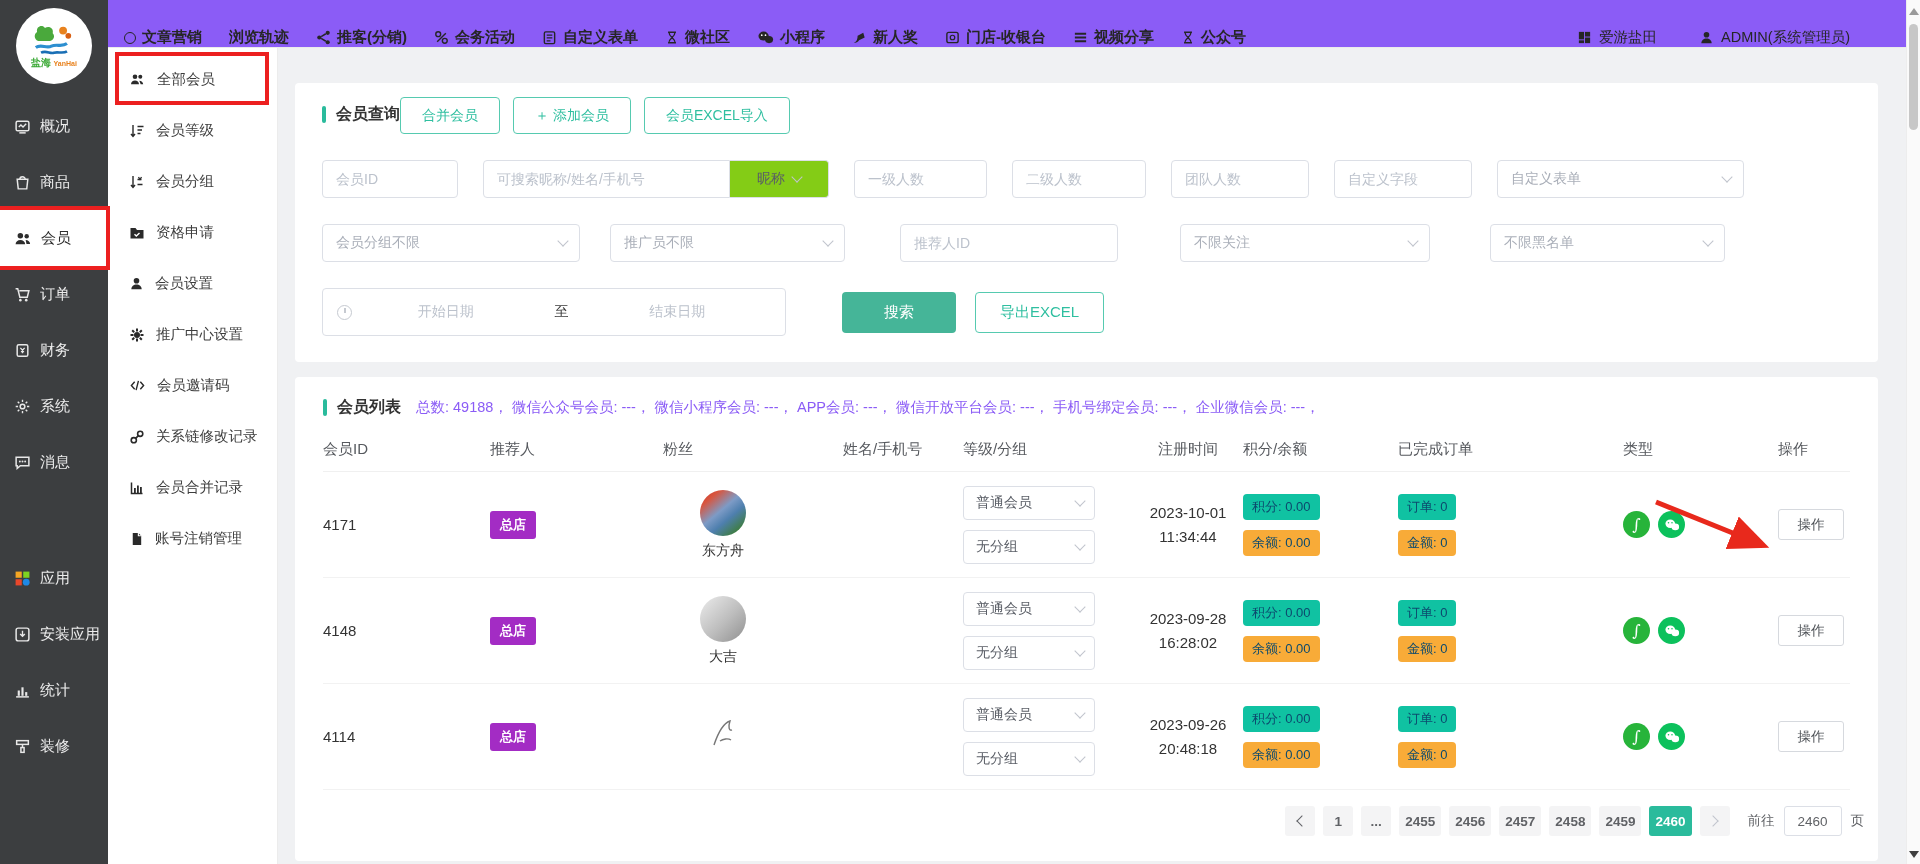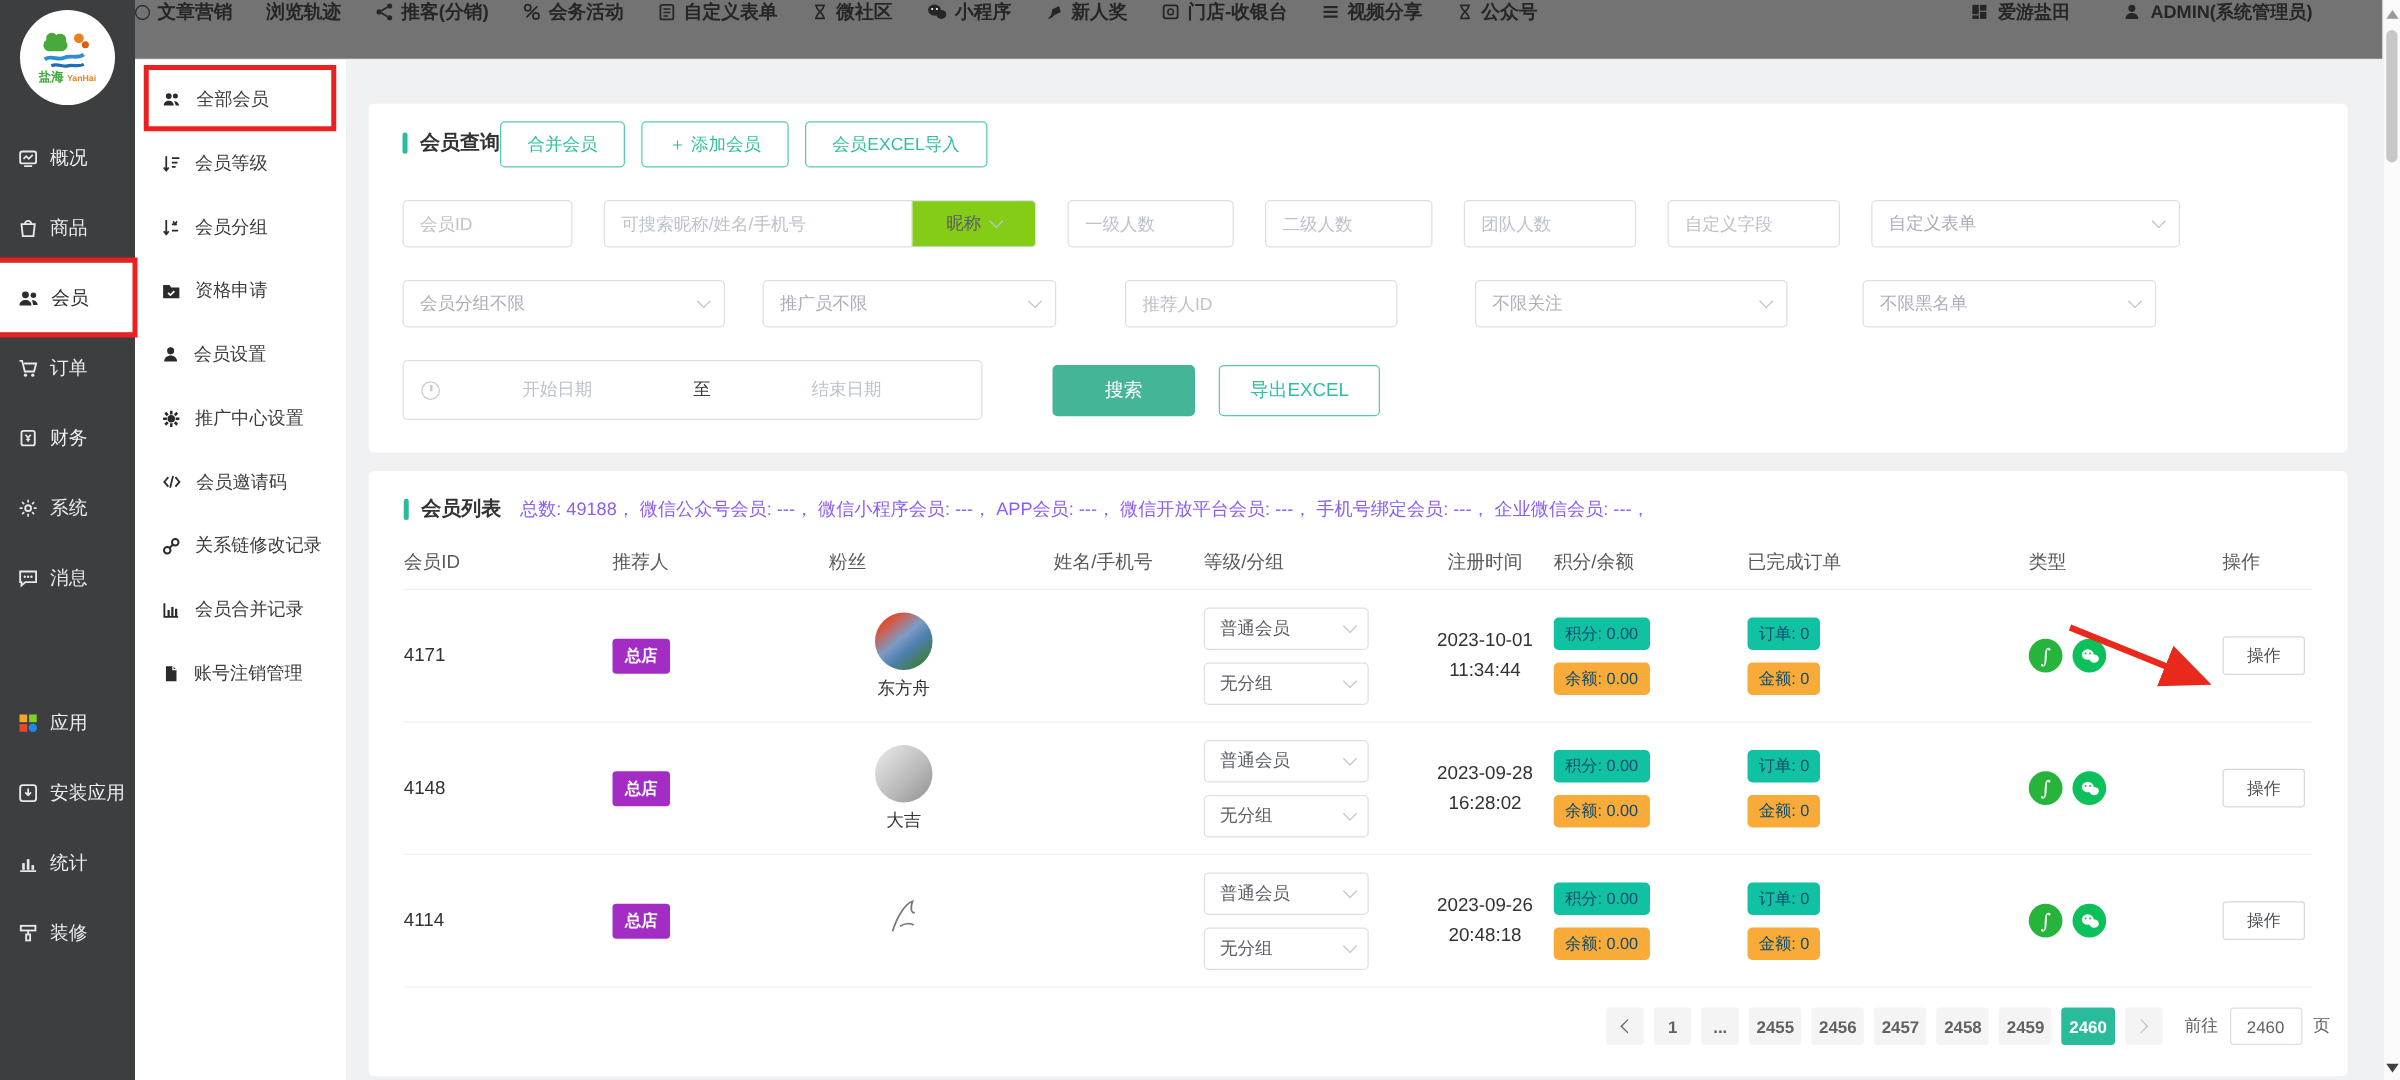--- a/index.html
+++ b/index.html
@@ -12,26 +12,26 @@
 .logo-text{font-size:9px;font-weight:bold;line-height:1;color:#2d7fc1;letter-spacing:0}
 .logo-text b{color:#3aa935;font-size:10px}
 .logo-text i{color:#e8821e;font-style:normal;font-size:7px}
 .dnav{margin-top:14px}
 .dnav-item{height:56px;display:flex;align-items:center;padding-left:14px;gap:9px;color:#ededed;font-size:15px;cursor:pointer;position:relative}
 .dnav-item .ic{color:#e8e8e8}
 .dnav-item.active{background:#fff;color:#2d2d2d}
 .dnav-item.active .ic{color:#2d2d2d}
 .dnav-gap{height:60px}
 
-.topbar{position:absolute;left:108px;top:0;right:0;height:48px;background:#737373;border-bottom:1px solid #ebebeb;display:flex;align-items:flex-start;z-index:4;}
+.topbar{position:absolute;left:108px;top:0;right:0;height:48px;background:#8b5cf6;border-bottom:1px solid #ebebeb;display:flex;align-items:flex-end;z-index:4;padding-left:16px}
 .topnav{display:flex;align-items:center;gap:27px}
 .topnav-item{display:flex;align-items:center;gap:6px;font-size:15px;font-weight:700;color:#262626;cursor:pointer;white-space:nowrap}
 .topnav-item .ic{color:#262626}
 .circle-glyph{width:12px;height:12px;border:1.8px solid #262626;border-radius:50%;display:inline-block}
-.topbar-right{margin-left:auto;display:flex;align-items:center;gap:42px;padding-right:70px;font-size:14.5px;font-weight:700;color:#262626}
+.topbar-right{margin-left:auto;display:flex;align-items:center;gap:42px;padding-right:70px;font-size:14.5px;font-weight:400;color:#262626}
 .topbar-right .who{display:flex;align-items:center;gap:7px;cursor:pointer}
 
 .submenu{position:absolute;left:108px;top:48px;width:170px;bottom:0;background:#fff;border-right:1px solid #ececec;z-index:3;padding-top:6px}
 .smenu-item{height:51px;display:flex;align-items:center;gap:11px;padding-left:21px;font-size:14.5px;color:#3d3d3d;cursor:pointer;white-space:nowrap}
 .smenu-item .ic{color:#2a2a2a;flex:0 0 auto}
 
 .main{position:absolute;left:278px;top:48px;right:0;bottom:0;background:#f0f1f3;padding:35px 42px 0 17px;overflow:hidden}
 .card{background:#fff;border-radius:4px}
 .card-search{padding:14px 26px 26px 27px;position:relative}
 .card-head{display:flex;align-items:flex-start;}

